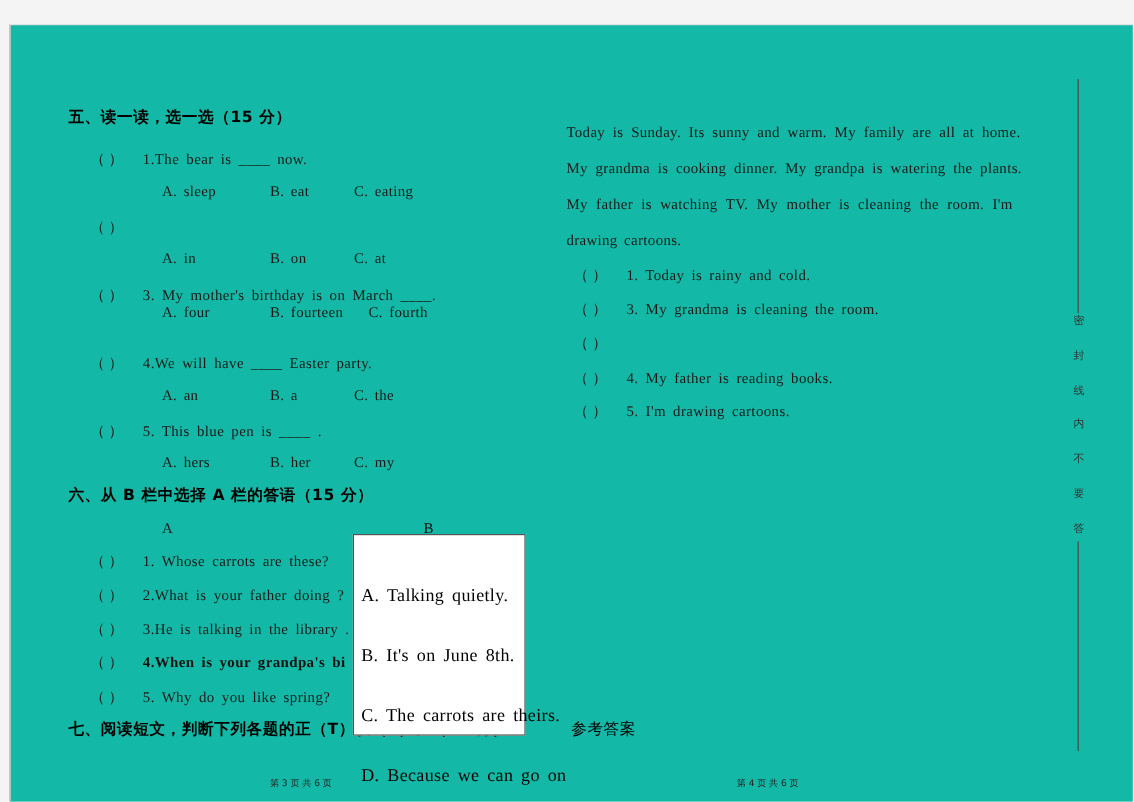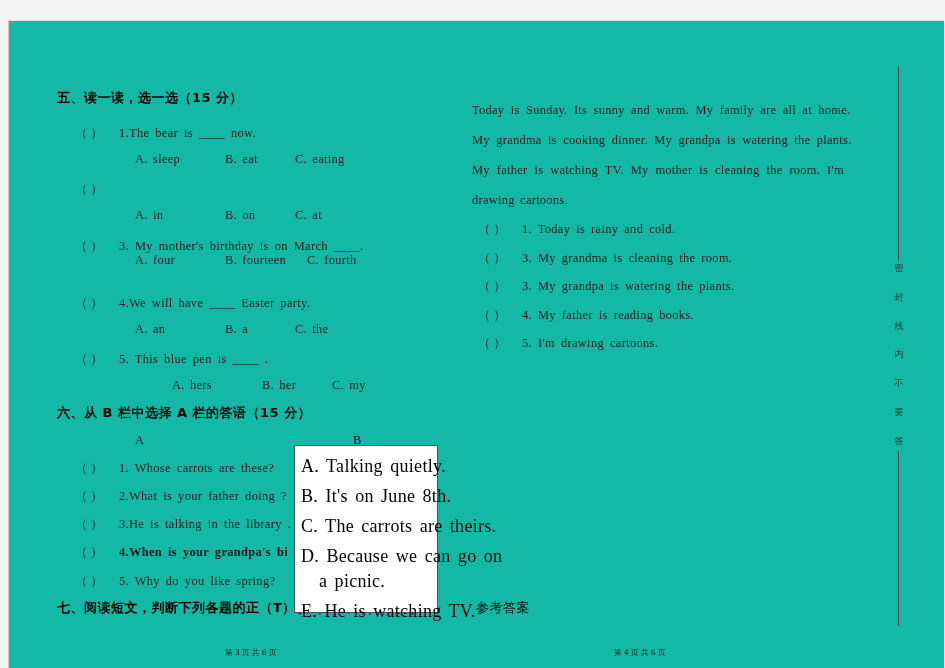--- a/index.html
+++ b/index.html
@@ -99,21 +99,22 @@
   #box-b {
     position: absolute;
     border: 1px solid #555;
     box-sizing: border-box;
     background: #fff;
   }
   #box-b .b-item {
     white-space: nowrap;
     letter-spacing: .3px;
     word-spacing: 2.5px;
-    font-size: 18px;
+    font-size: 15px;
+    margin-top: 33px;
   }
   #box-b .b-item.cont { padding-left: 18px; }
 
   
   #seal {
     position: absolute;
     left: 878px;
     top: 45px;
     width: 24px;
     height: 560px;
@@ -202,21 +203,21 @@
       <span class="opt" style="width:90px;">A. an</span>
       <span class="opt" style="width:70px;">B. a</span>
       <span class="opt">C. the</span>
     </div>
 
     <div class="q-row abs" style="left:18px; top:330px;">
       <span class="paren">（      ）</span>
       <span class="q-text">5. This  blue  pen  is  ____ .</span>
     </div>
     <div class="opt-row abs" style="left:78px; top:357px;">
-      <span class="opt" style="width:90px;margin-left:37px;">A. hers</span>
+      <span class="opt" style="width:90px;">A. hers</span>
       <span class="opt" style="width:70px;">B. her</span>
       <span class="opt">C. my</span>
     </div>
 
     <div class="section-title abs" style="left:0; top:383px;">六、从 B 栏中选择 A 栏的答语（15 分）</div>
 
     <div id="match-head-a" style="left:78px; top:412px;">A</div>
 
     <div class="q-row abs" style="left:18px; top:439px;">
       <span class="paren">（      ）</span>
@@ -265,21 +266,20 @@
     <div class="q-row abs" style="left:14px; top:200px;">
       <span class="paren">（      ）</span>
       <span class="q-text">1. Today  is  rainy  and  cold.</span>
     </div>
     <div class="q-row abs" style="left:14px; top:229px;">
       <span class="paren">（      ）</span>
       <span class="q-text">3. My  grandma  is  cleaning  the  room.</span>
     </div>
     <div class="q-row abs" style="left:14px; top:257px;">
       <span class="paren">（      ）</span>
-      <span class="q-text">3. My  grandpa  is  watering  the  plants.</span>
     </div>
     <div class="q-row abs" style="left:14px; top:286px;">
       <span class="paren">（      ）</span>
       <span class="q-text">4. My  father  is  reading  books.</span>
     </div>
     <div class="q-row abs" style="left:14px; top:314px;">
       <span class="paren">（      ）</span>
       <span class="q-text">5. I'm  drawing  cartoons.</span>
     </div>
 

